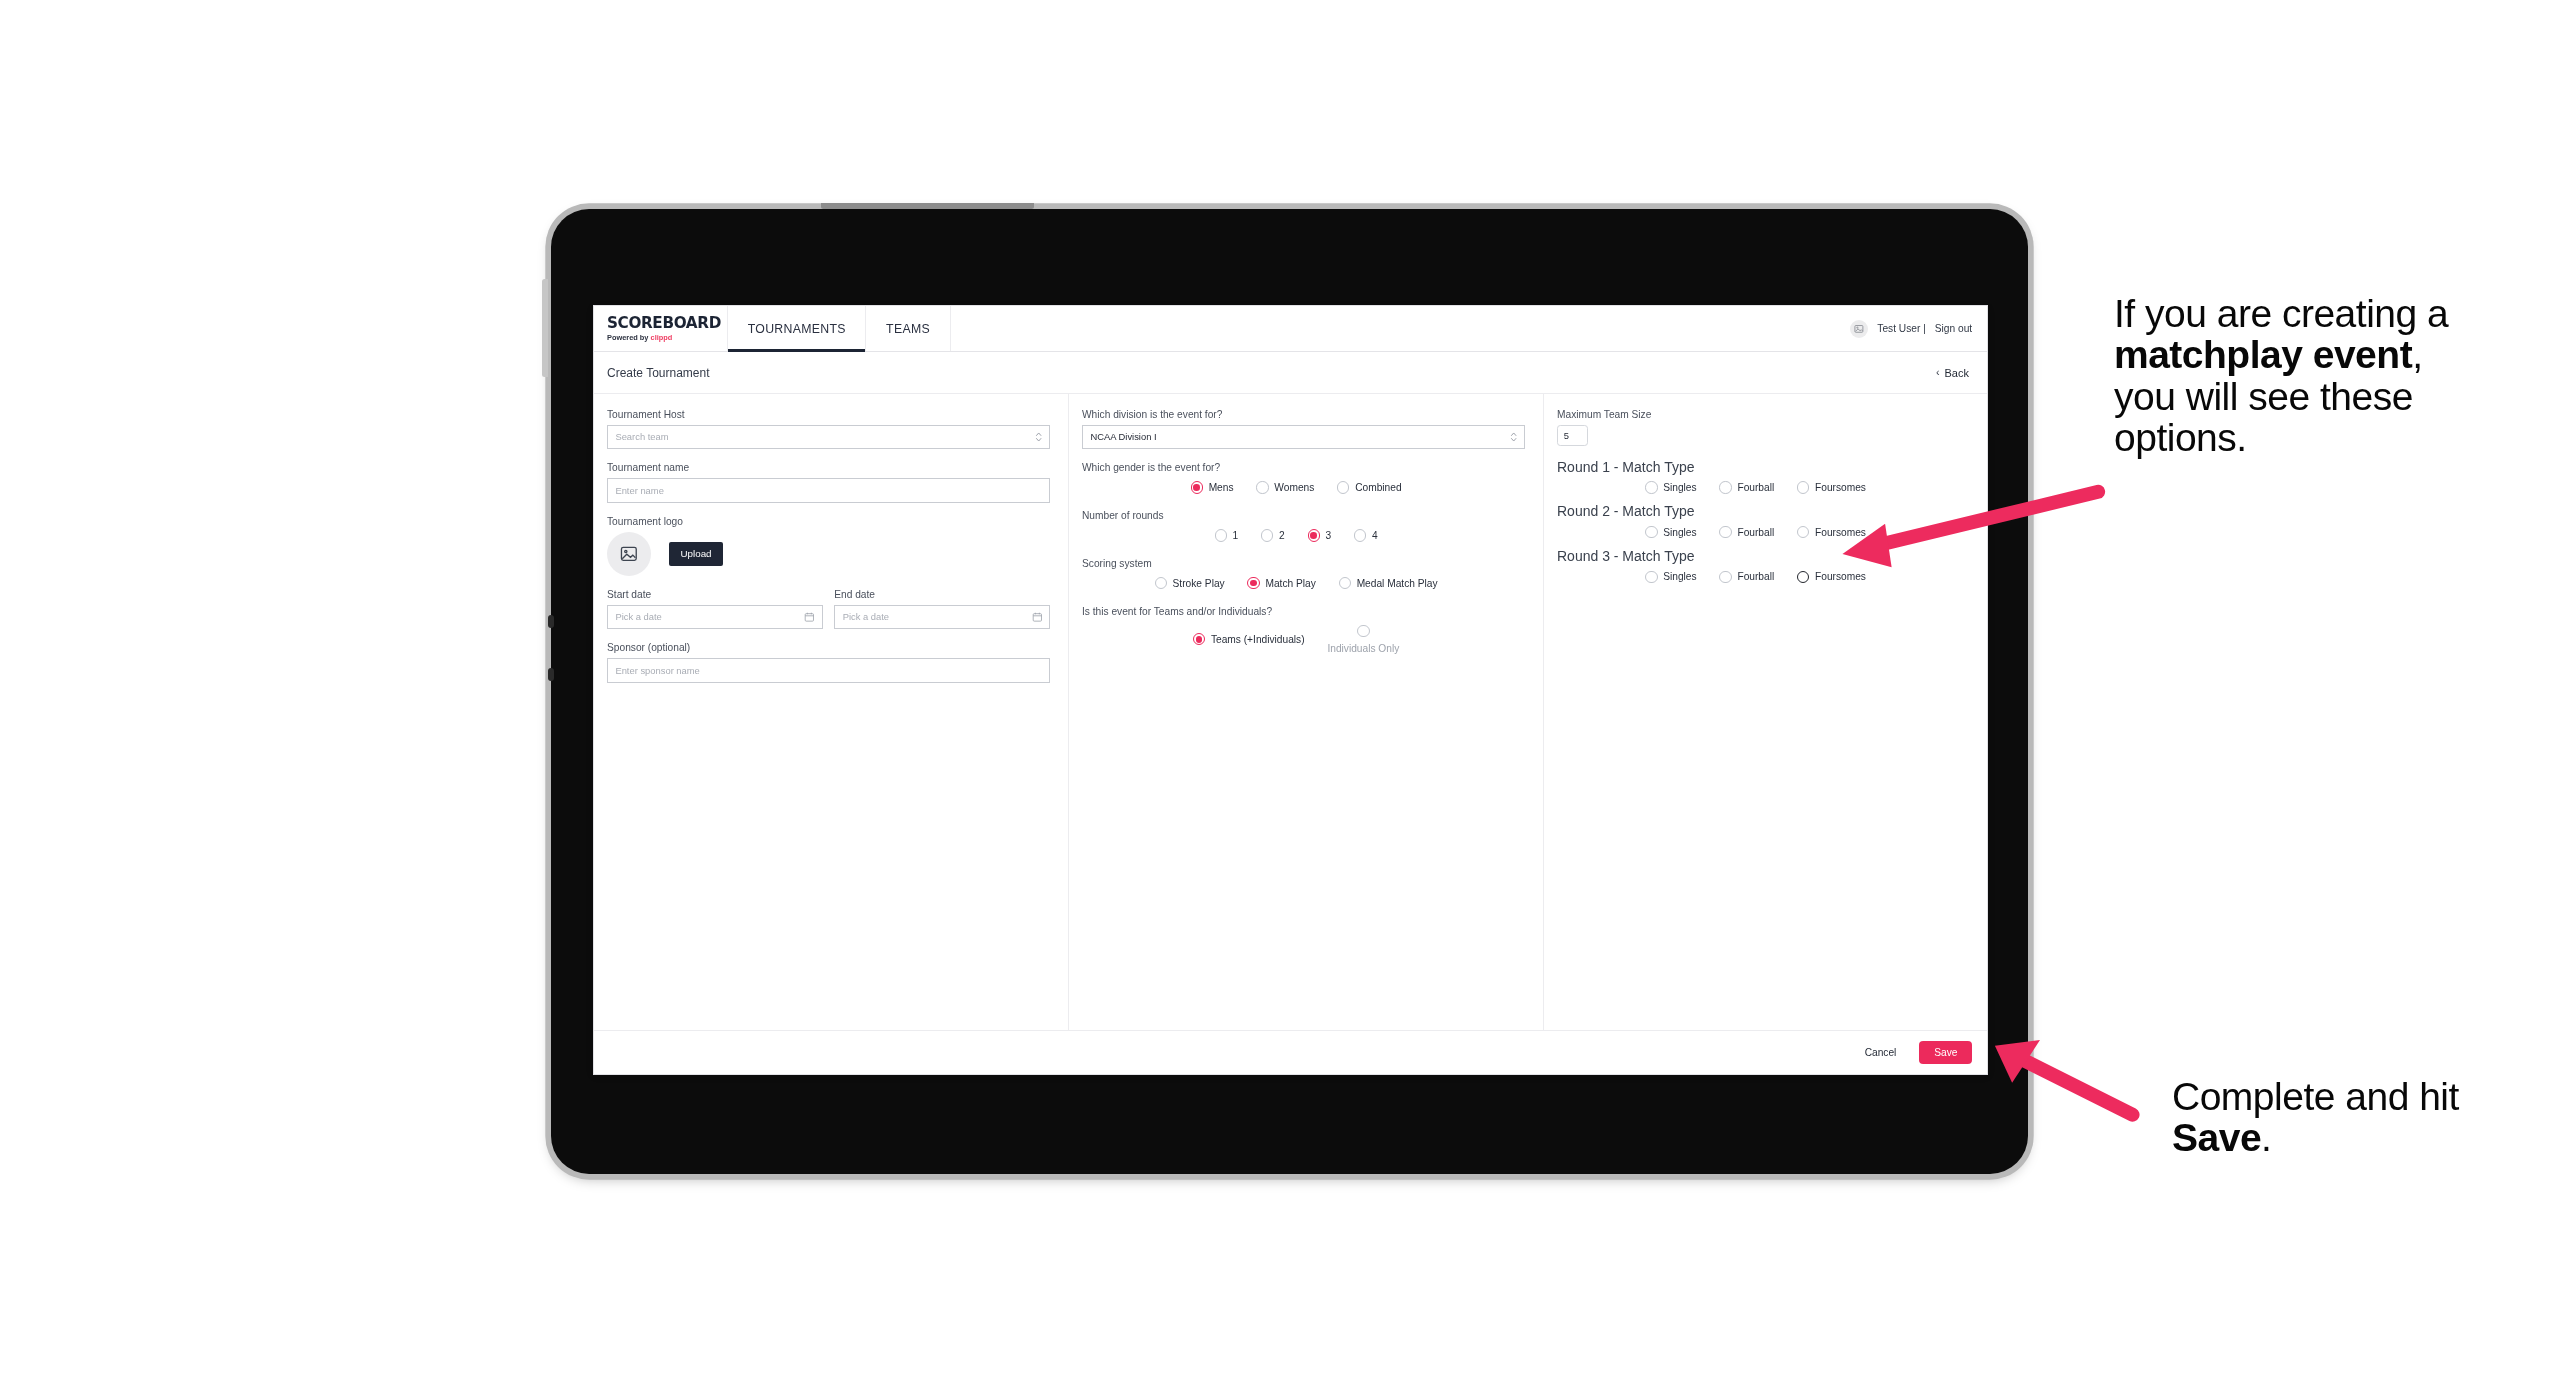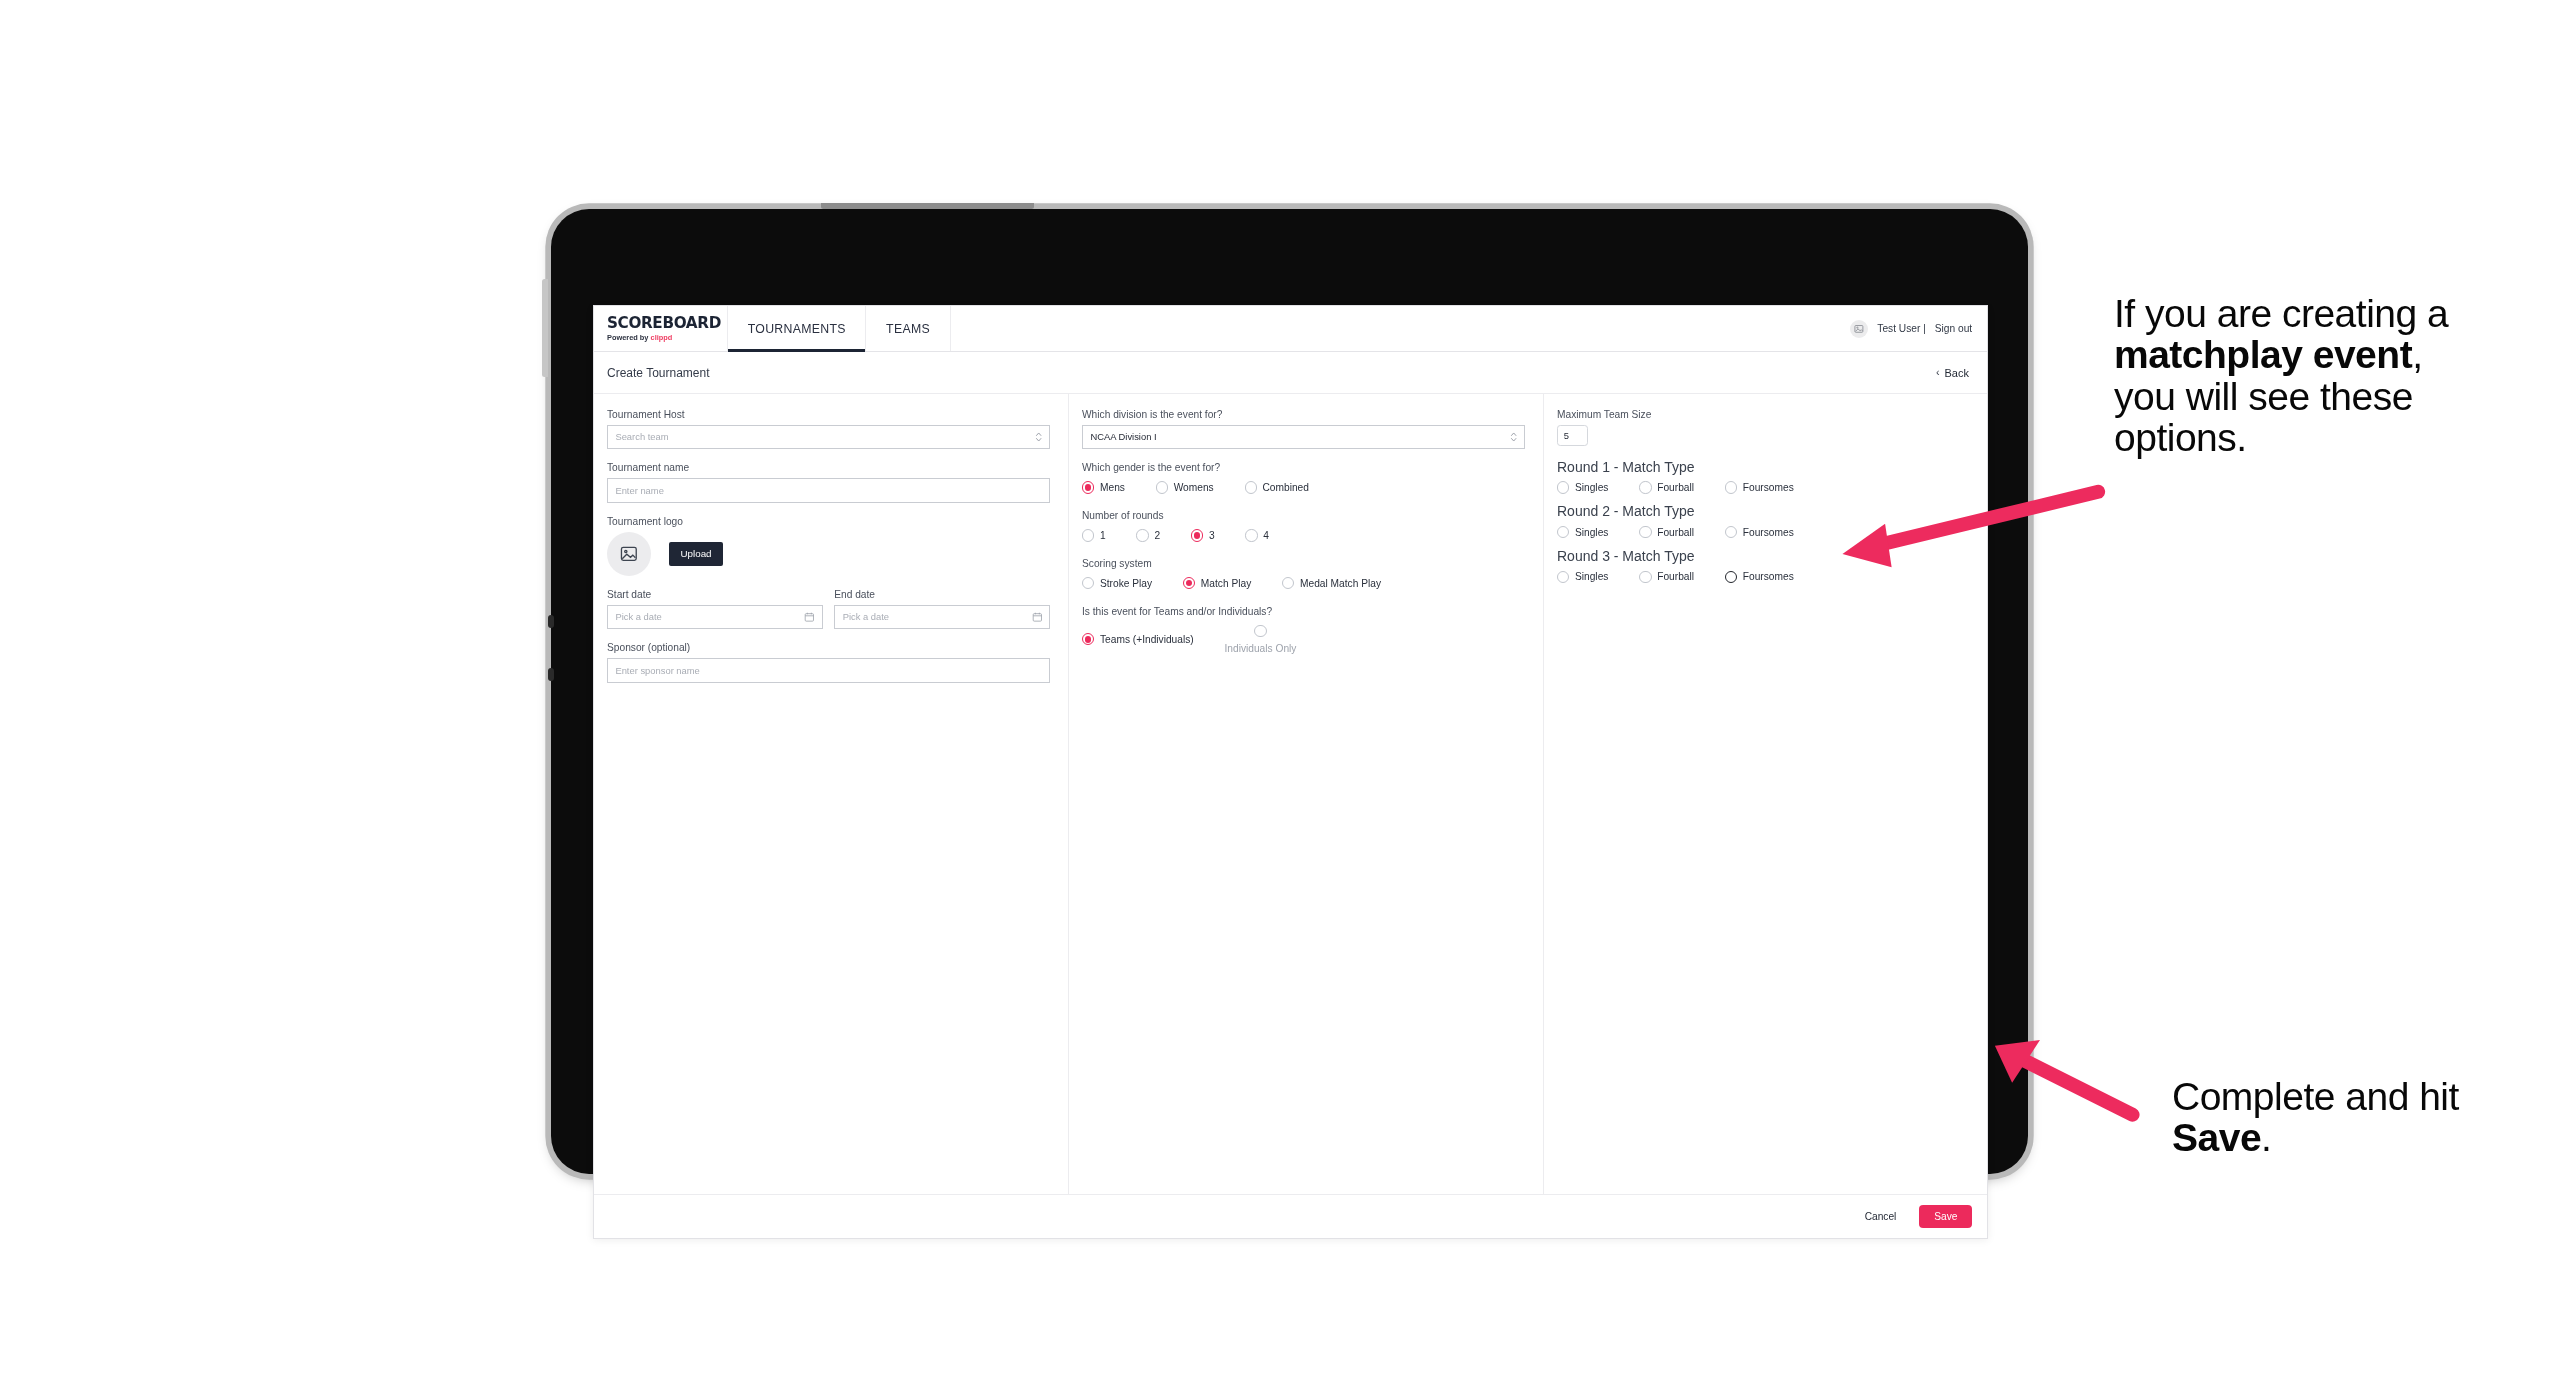--- a/index.html
+++ b/index.html
@@ -42,21 +42,21 @@
     background: #2a2a2a;
     border-radius: 3.3px;
   }
   #device-left-dot-1 { top: 406px; }
   #device-left-dot-2 { top: 459px; }
 
   
   #app-window {
     position: absolute;
     left: 593px; top: 305px;
-    width: 1395px; height: 934px;
+    width: 1395px; height: 770px;
     background: #ffffff;
     border: 0.8px solid #e2e2e6;
     box-shadow: 0 1.6px 8.2px rgba(0,0,0,.07);
     display: flex;
     flex-direction: column;
   }
 
   
   #topbar {
     height: 46px;
@@ -176,21 +176,21 @@
   }
   .text-input .ph { color: #a9adb5; }
   .input-adorn {
     position: absolute; right: 6.6px; top: 50%;
     transform: translateY(-50%);
     display: flex; align-items: center; gap: 5.7px;
     color: #9ca1aa;
   }
 
   
-  .radio-row { display: flex; align-items: center; gap: 16px; flex-wrap: wrap; }
+  .radio-row { display: flex; align-items: center; gap: 8px; flex-wrap: wrap; justify-content: center; }
   .radio-item {
     display: flex; align-items: center; gap: 5.7px;
     margin-right: 14.8px;
     cursor: pointer;
     font-size: 10.2px;
     color: #2a303c;
     padding: 3.3px 0;
   }
   .radio-item.muted { color: #9ea3ac; flex-direction: column; }
   .radio-dot {

